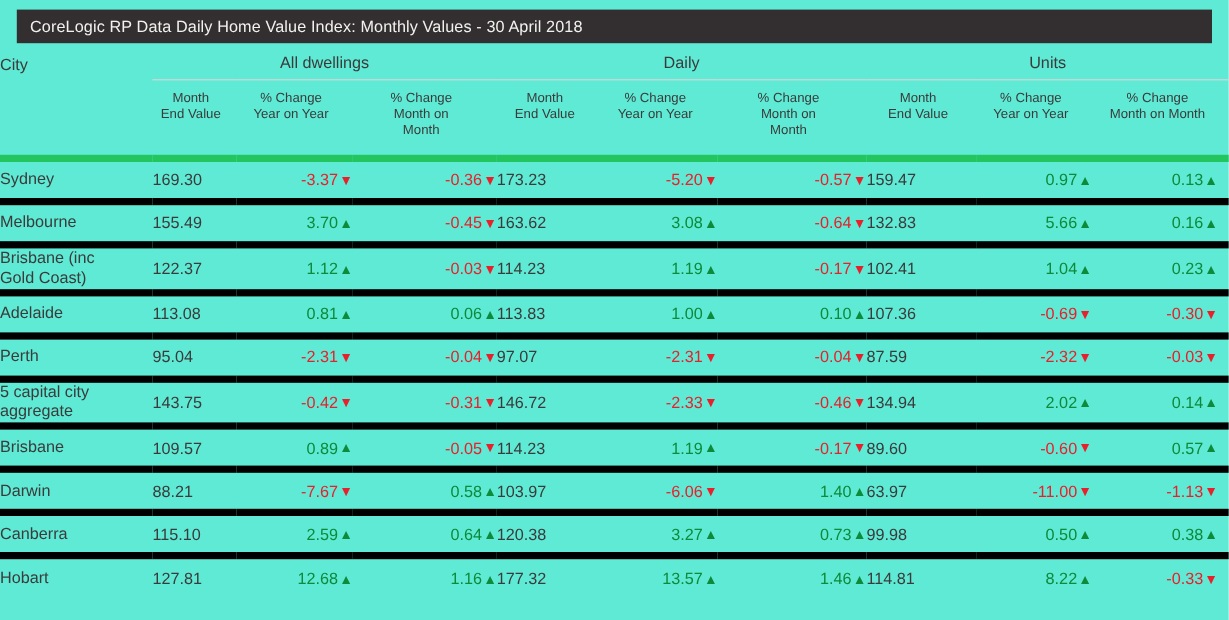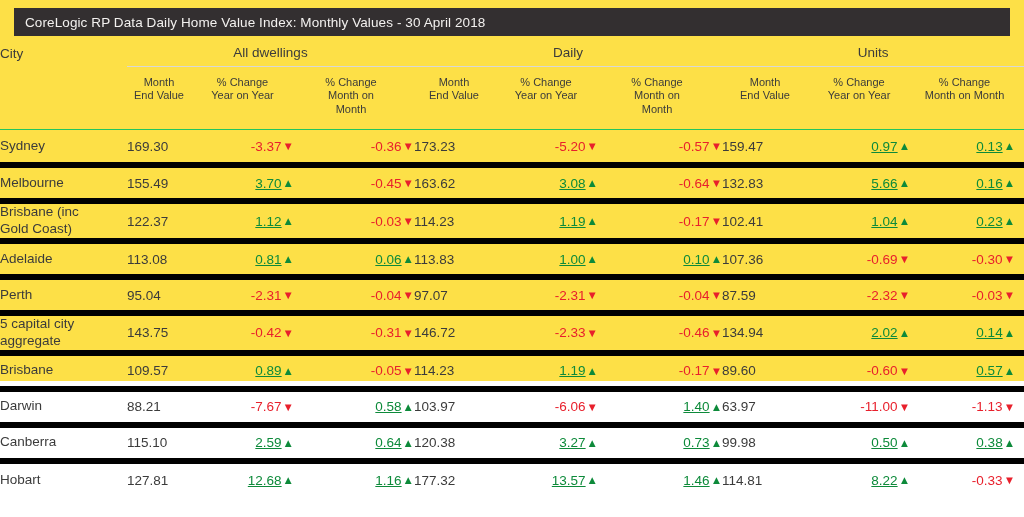--- a/index.html
+++ b/index.html
@@ -3,21 +3,21 @@
 <meta charset="utf-8">
 <style>
   * { box-sizing: border-box; margin: 0; padding: 0; }
   html, body {
     width: 1024px; height: 517px;
     background: #ffffff;
     font-family: "Liberation Sans", sans-serif;
     color: #3b3b3b;
     overflow: hidden;
   }
-  .page { position: relative; width: 1024px; height: 381px; background:#fde047; }
+  .page { position: relative; width: 1024px; height: 517px; background:#5eead4; }
 
   
   .titlebar {
     position: absolute;
     left: 14px; top: 8px;
     width: 996px; height: 28px;
     background: #332f30;
     display: flex; align-items: center;
   }
   .titlebar .title-text {
@@ -72,37 +72,37 @@
     font-size: 11px; font-weight: 400; color: #3b3b3b;
     text-align: center;
     padding: 9px 10px 12px 4px;
     vertical-align: top;
     line-height: 1.25;
   }
   tr.sub-row th.pad-end { padding-right: 9px; }
 
   
   tbody tr { border-top: 6px solid #000000; }
-  tbody tr:first-child { border-top: 1px solid #22c55e; }
+  tbody tr:first-child { border-top: 6px solid #22c55e; }
   tbody td { height: 36px; font-size: 13.5px; }
   td.city {
     text-align: left; padding-left: 18px; padding-right: 4px;
     color: #3b3b3b; line-height: 1.25;
   }
   td.num {
     text-align: left; padding-right: 10px; color: #3b3b3b;
     font-variant-numeric: tabular-nums;
   }
   td.chg {
     text-align: right; padding-right: 10px;
     white-space: nowrap;
     font-variant-numeric: tabular-nums;
   }
   td.chg.pad-end { padding-right: 9px; }
-  .up   { color: #0d8a3a; text-decoration: underline; }
+  .up   { color: #0d8a3a; }
   .down { color: #e8202c; }
   .arrow { font-size: 11.5px; display: inline-block; vertical-align: 0.5px; margin-left: 1px; }
 
   
   .footer {
     position: absolute;
     left: 18px; bottom: 6px;
     font-size: 11.5px;
     color: #3b3b3b;
     line-height: 1.55;

